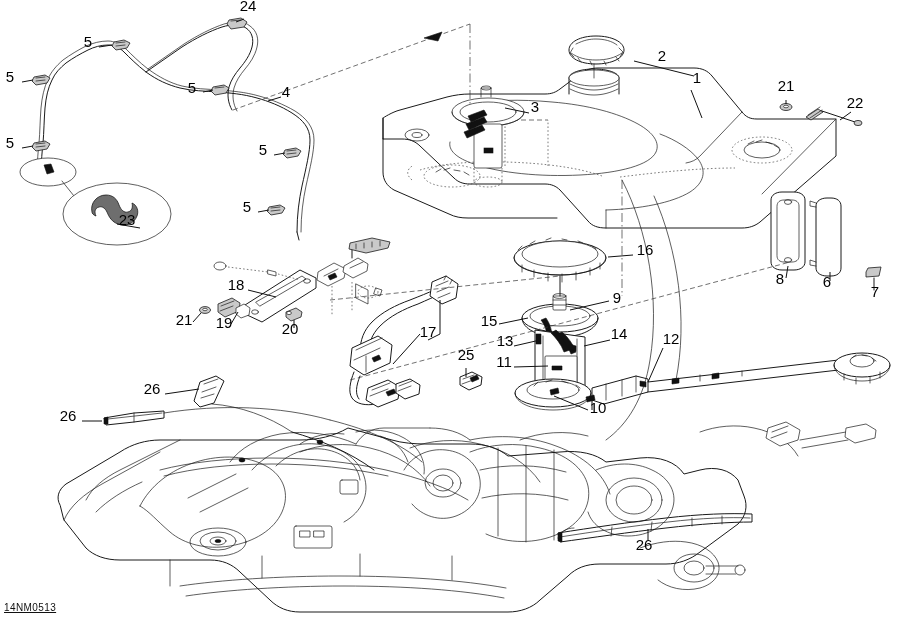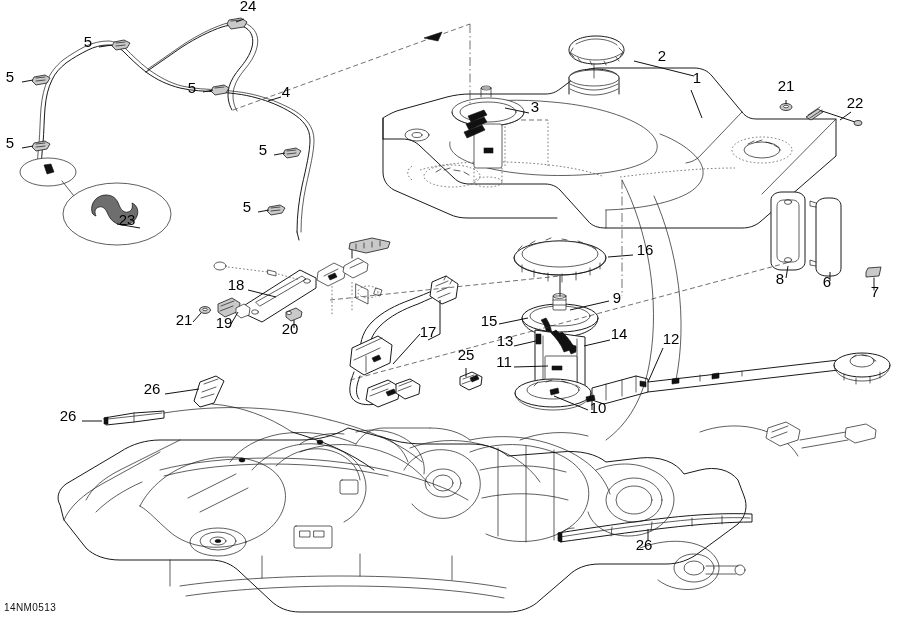--- a/index.html
+++ b/index.html
@@ -1,19 +1,19 @@
 <!DOCTYPE html>
 <html><head>
 <meta charset="utf-8">
 <style>
   html,body{margin:0;padding:0;background:#fff;}
   body{width:900px;height:625px;position:relative;overflow:hidden;
        font-family:"Liberation Sans",sans-serif;color:#000;}
   #diagram{position:absolute;left:0;top:0;width:900px;height:625px;}
-  .doc-code{position:absolute;left:4px;top:602px;font-size:10px;letter-spacing:.4px;color:#111;}
+  .doc-code{position:absolute;left:4px;top:602px;font-size:10px;letter-spacing:.4px;color:#111;text-decoration:underline;}
   svg{display:block;}
   .ln{fill:none;stroke:#1a1a1a;stroke-width:1;stroke-linejoin:round;stroke-linecap:round;}
   .ln-t{fill:none;stroke:#1a1a1a;stroke-width:.7;stroke-linejoin:round;stroke-linecap:round;}
   .dash{fill:none;stroke:#333;stroke-width:.7;stroke-dasharray:5 3;}
   .dashdot{fill:none;stroke:#333;stroke-width:.7;stroke-dasharray:9 3 1.5 3;}
   .dot{fill:none;stroke:#444;stroke-width:.7;stroke-dasharray:1.6 2.2;}
   .lead{fill:none;stroke:#111;stroke-width:1;}
   .fillw{fill:#fff;stroke:#1a1a1a;stroke-width:1;}
   .fillw-t{fill:#fff;stroke:#1a1a1a;stroke-width:.7;}
   .fillg{fill:#c9c9c9;stroke:#1a1a1a;stroke-width:.8;}

